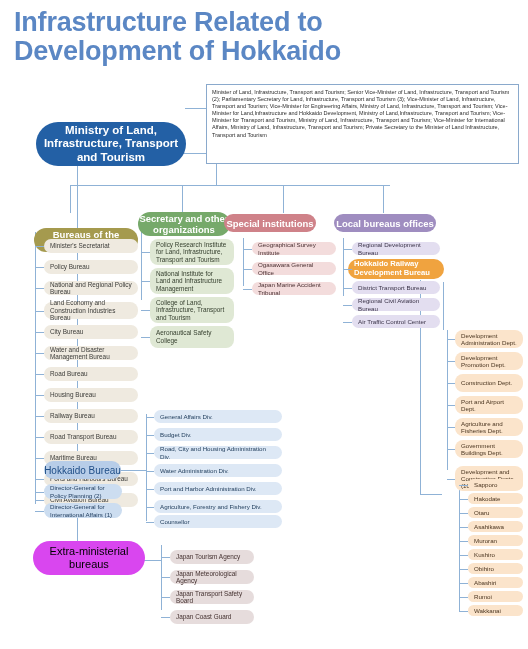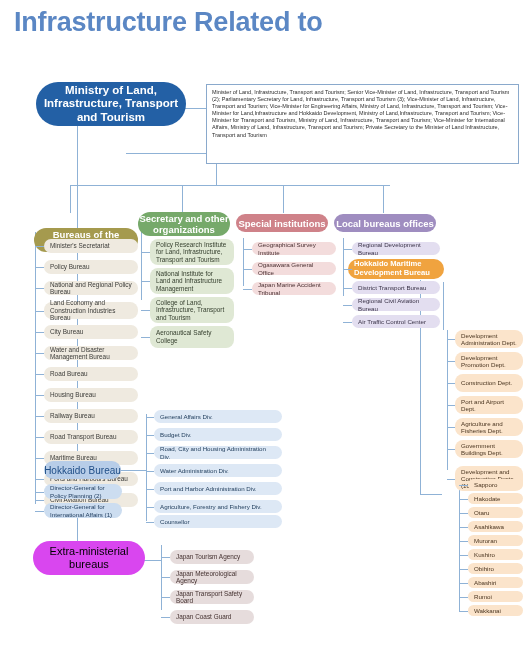--- a/index.html
+++ b/index.html
@@ -24,21 +24,21 @@
   .node{
     position:absolute;box-sizing:border-box;
     display:flex;align-items:center;justify-content:center;
     text-align:center;border-radius:999px;
   }
   .node span{display:block;width:100%;}
 
   
   .root-pill{
     background:#2360a5;color:#fff;font-weight:bold;
-    font-size:11.5px;line-height:13.5px;border-radius:22px;
+    font-size:11.5px;line-height:13.5px;border-radius:22px;margin-top:40px;
   }
   
   .pill-orange{
     background:#ef8355;color:#fff;font-weight:bold;font-size:11.5px;
   }
   
   .hdr{color:#fff;font-weight:bold;font-size:9.5px;line-height:11px;}
   .hdr-olive{background:#a59a4e;margin-top:16px;}
   .hdr-green{background:#76a96a;}
   .hdr-rose{background:#cf8289;}
@@ -77,20 +77,21 @@
   .lnv{width:1.4px;}
   .lnh{height:1.4px;}
 </style>
 </head>
 <body>
 
 <div id="root">
 
   <div class="title">
     <div>Infrastructure Related to</div>
+    <div>Development of Hokkaido</div>
   </div>
 
   <div class="ln lnv" style="left:77px;top:122px;height:437px;"></div>
 
   <div class="ln lnh" style="left:185px;top:108px;width:22px;"></div>
 
   <div class="ln lnh" style="left:126px;top:153px;width:91px;"></div>
   <div class="ln lnv" style="left:216px;top:153px;height:32px;"></div>
 
   <div class="ln lnh" style="left:70px;top:185px;width:320px;"></div>
@@ -124,21 +125,21 @@
     <span>Minister of Land, Infrastructure, Transport and Tourism; Senior Vice-Minister of Land, Infrastructure, Transport and Tourism (2); Parliamentary Secretary for Land, Infrastructure, Transport and Tourism (3); Vice-Minister of Land, Infrastructure, Transport and Tourism; Vice-Minister for Engineering Affairs, Ministry of Land, Infrastructure, Transport and Tourism; Vice-Minister for Land,Infrastructure and Hokkaido Development, Ministry of Land,Infrastructure, Transport and Tourism; Vice-Minister for Transport and Tourism, Ministry of Land, Infrastructure, Transport and Tourism; Vice-Minister for International Affairs, Ministry of Land, Infrastructure, Transport and Tourism; Private Secretary to the Minister of Land Infrastructure, Transport and Tourism</span>
   </div>
 
 
   <div class="node hdr hdr-olive" style="left:34px;top:212px;width:104px;height:24px;">
     <span>Bureaus of the Ministry Proper</span>
   </div>
   <div class="node hdr hdr-green" style="left:138px;top:212px;width:92px;height:24px;">
     <span>Secretary and other organizations</span>
   </div>
-  <div class="node hdr hdr-rose" style="left:236px;top:214px;width:92px;height:18px;">
+  <div class="node hdr hdr-rose" style="left:224px;top:214px;width:92px;height:18px;">
     <span>Special institutions</span>
   </div>
   <div class="node hdr hdr-purple" style="left:334px;top:214px;width:102px;height:18px;">
     <span>Local bureaus offices</span>
   </div>
 
   <div id="bureaus-list">
       <div class="leaf leaf-beige" style="left: 44px; top: 239px; width: 94px; height: 14px; font-size: 6.4px; line-height: 7.4px;">
         <span>Minister's Secretariat</span>
       </div>
@@ -226,21 +227,21 @@
       </div>
       <div class="ln lnh" style="left: 243px; top: 288.5px; width: 9px;"></div>
     </div>
 
   <div id="local-list">
       <div class="leaf leaf-purple" style="left: 352px; top: 242px; width: 88px; height: 13px; font-size: 6.2px; line-height: 7.2px;">
         <span>Regional Development Bureau</span>
       </div>
       <div class="ln lnh" style="left: 343px; top: 248.5px; width: 9px;"></div>
       <div class="leaf leaf-purple" style="left: 348px; top: 259px; width: 96px; height: 20px; font-size: 7.6px; line-height: 8.8px; background: rgb(240, 163, 63); color: rgb(255, 255, 255); font-weight: bold; border-radius: 10px;">
-        <span>Hokkaido Maritime Development Bureau</span>
+        <span>Hokkaido Railway Development Bureau</span>
       </div>
       <div class="ln lnh" style="left: 343px; top: 269px; width: 9px;"></div>
       <div class="leaf leaf-purple" style="left: 352px; top: 281px; width: 88px; height: 13px; font-size: 6.2px; line-height: 7.2px;">
         <span>District Transport Bureau</span>
       </div>
       <div class="ln lnh" style="left: 343px; top: 287.5px; width: 9px;"></div>
       <div class="leaf leaf-purple" style="left: 352px; top: 298px; width: 88px; height: 13px; font-size: 6.2px; line-height: 7.2px;">
         <span>Regional Civil Aviation Bureau</span>
       </div>
       <div class="ln lnh" style="left: 343px; top: 304.5px; width: 9px;"></div>

